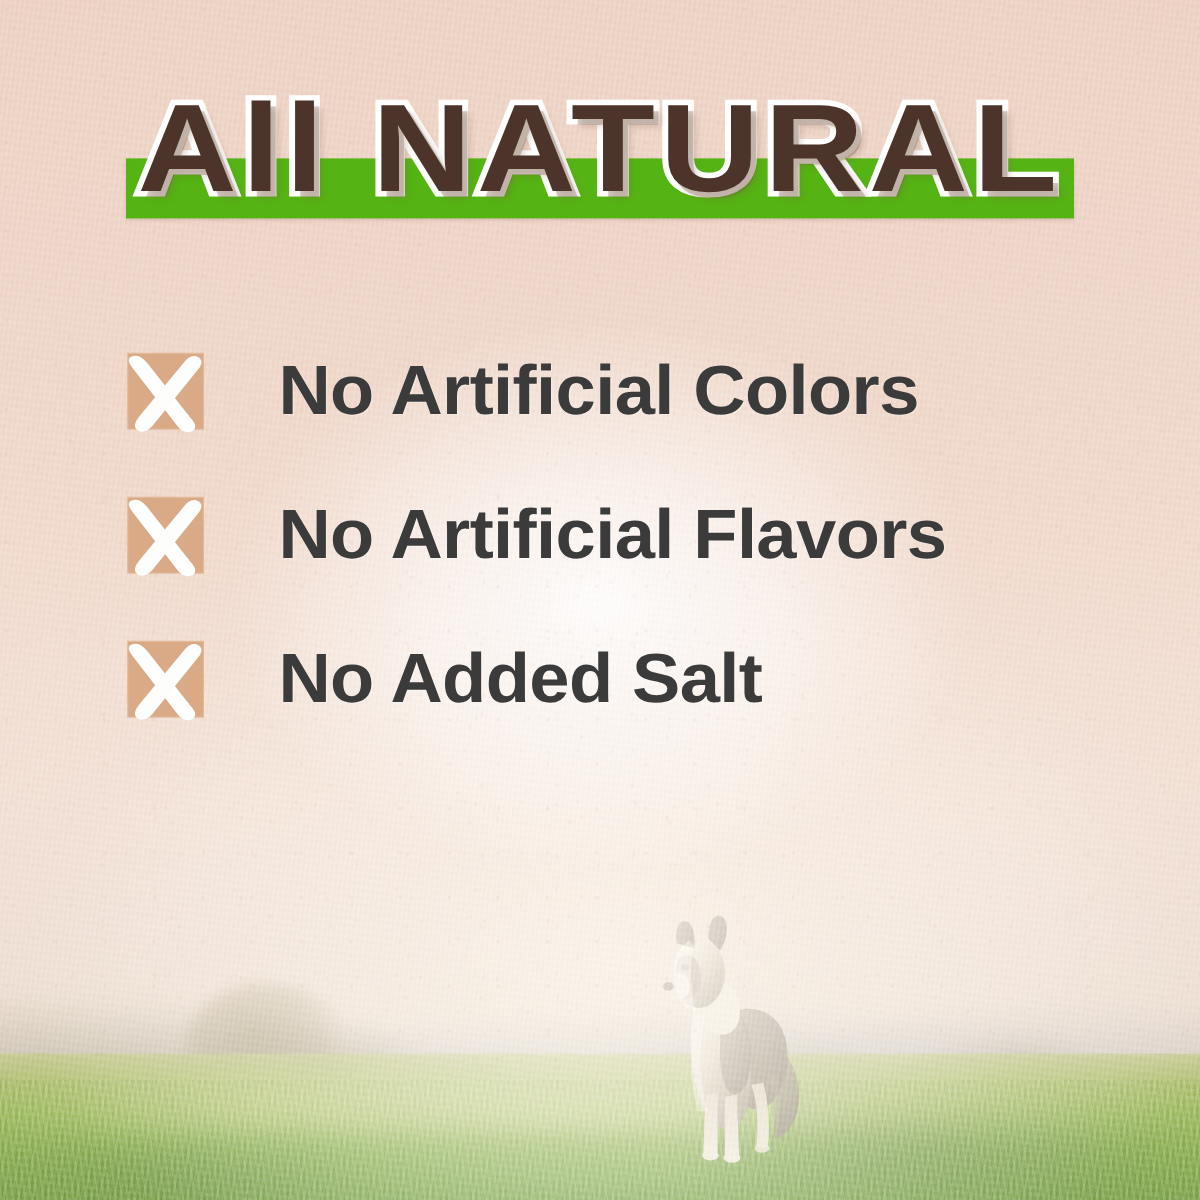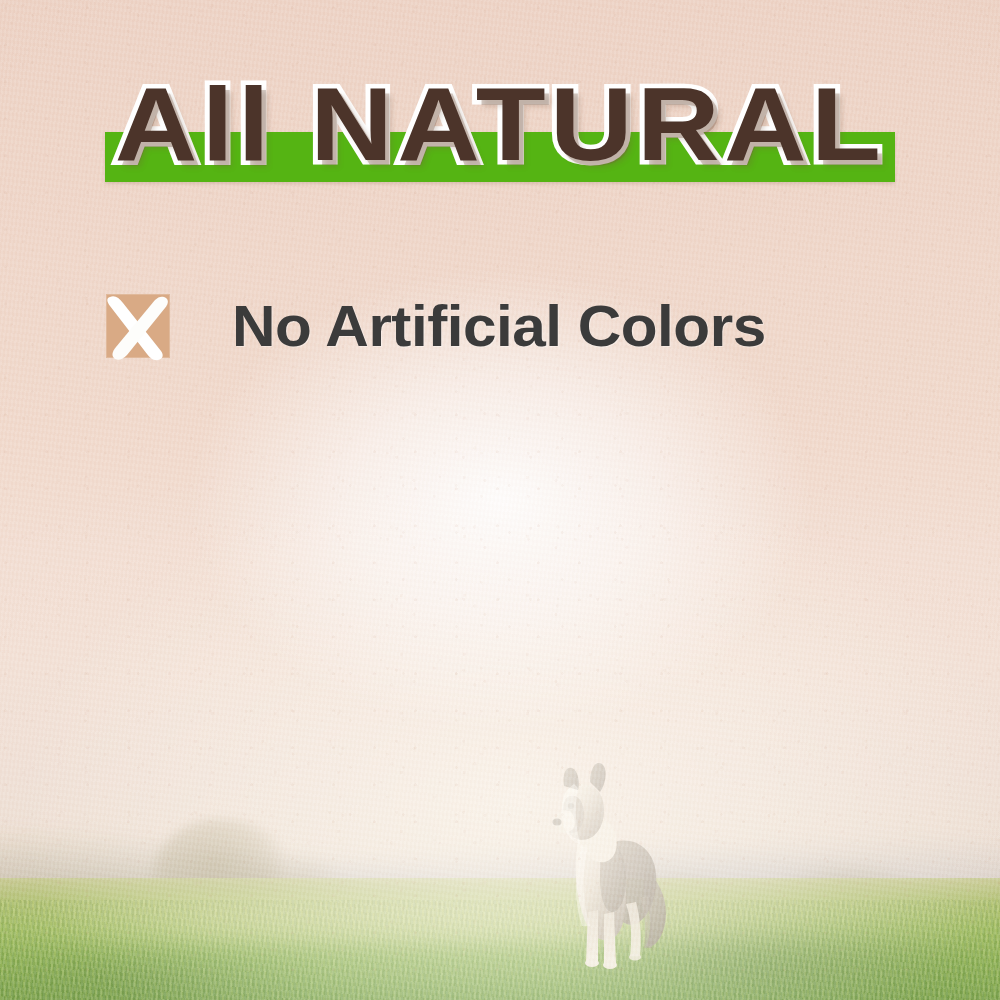--- a/index.html
+++ b/index.html
@@ -418,18 +418,36 @@
       <div class="claim-row">
         <div class="xbox">
           <svg viewBox="0 0 74 74" xmlns="http://www.w3.org/2000/svg">
             <path d="M9 8 C14 6 18 9 22 14 L60 62 C63 66 62 70 57 71 C53 72 49 69 46 65 L9 17 C6 13 5 9 9 8 Z" fill="#ffffff"></path>
             <path d="M63 8 C68 10 68 14 64 19 L26 66 C22 70 18 72 14 70 C10 67 11 63 15 58 L54 11 C57 8 60 7 63 8 Z" fill="#fdfdfb"></path>
           </svg>
         </div>
         <div class="claim-label">No Artificial Colors</div>
       </div>
 
-
-
+      <div class="claim-row">
+        <div class="xbox">
+          <svg viewBox="0 0 74 74" xmlns="http://www.w3.org/2000/svg">
+            <path d="M9 8 C14 6 18 9 22 14 L60 62 C63 66 62 70 57 71 C53 72 49 69 46 65 L9 17 C6 13 5 9 9 8 Z" fill="#ffffff"></path>
+            <path d="M63 8 C68 10 68 14 64 19 L26 66 C22 70 18 72 14 70 C10 67 11 63 15 58 L54 11 C57 8 60 7 63 8 Z" fill="#fdfdfb"></path>
+          </svg>
+        </div>
+        <div class="claim-label">No Artificial Flavors</div>
+      </div>
+
+
+      <div class="claim-row">
+        <div class="xbox">
+          <svg viewBox="0 0 74 74" xmlns="http://www.w3.org/2000/svg">
+            <path d="M9 8 C14 6 18 9 22 14 L60 62 C63 66 62 70 57 71 C53 72 49 69 46 65 L9 17 C6 13 5 9 9 8 Z" fill="#ffffff"></path>
+            <path d="M63 8 C68 10 68 14 64 19 L26 66 C22 70 18 72 14 70 C10 67 11 63 15 58 L54 11 C57 8 60 7 63 8 Z" fill="#fdfdfb"></path>
+          </svg>
+        </div>
+        <div class="claim-label">No Added Salt</div>
+      </div>
 
     </div>
   </div>
 </div>
 
 </body></html>

